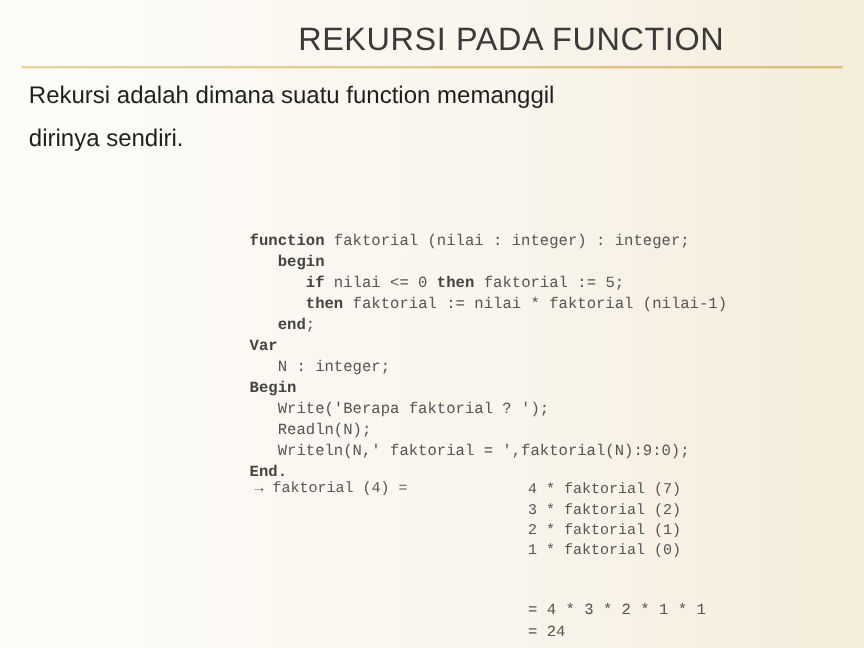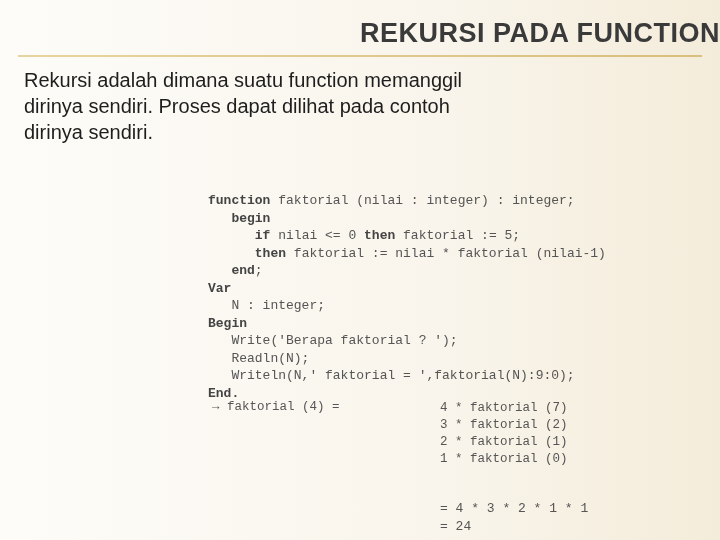--- a/index.html
+++ b/index.html
@@ -6,40 +6,40 @@
   body {
     width: 720px;
     height: 540px;
     background: linear-gradient(to right, #fdfcf8 0%, #f9f5ec 60%, #f4ecda 100%);
     font-family: Arial, Helvetica, sans-serif;
     position: relative;
     overflow: hidden;
   }
   .title {
     font-size: 27px;
-    font-weight: bold;
+    font-weight: normal;
     color: #3a3a3a;
-    text-align: right;
+    text-align: center;
     padding: 18px 0 6px 132px;
     letter-spacing: 0.5px;
   }
   .underline {
     height: 2px;
     background: linear-gradient(to right, #e8d4a0, #d9be7c);
     margin: 0 18px 10px 18px;
   }
   .body-text {
     font-size: 20px;
     color: #1e1e1e;
     line-height: 1.3;
     padding: 0 30px 0 24px;
     text-align: justify;
     max-width: 690px;
   }
-  .body-text .line { display: block; }
+  .body-text .line { display: block; margin-top: 10px; }
   .code-block {
     font-family: "Courier New", monospace;
     font-size: 13px;
     color: #555;
     line-height: 1.35;
     position: absolute;
     left: 208px;
     top: 192px;
     white-space: pre;
   }
@@ -75,21 +75,20 @@
   }
 </style>
 </head>
 <body>
 
 <div class="title">REKURSI PADA FUNCTION</div>
 <div class="underline"></div>
 
 <div class="body-text">
   <span class="line">Rekursi adalah dimana suatu function memanggil</span>
-  <span class="line">dirinya sendiri. Proses dapat  dilihat  pada  contoh</span>
   <span class="line">dirinya sendiri.</span>
 </div>
 
 <div class="code-block"><span class="kw">function</span><span> faktorial (nilai : integer) : integer;</span>
    <span class="kw">begin</span>
       <span class="kw">if</span><span> nilai &lt;= 0 </span><span class="kw">then</span><span> faktorial := 5;</span>
       <span class="kw">then</span><span> faktorial := nilai * faktorial (nilai-1)</span>
    <span class="kw">end</span>;
 <span class="kw">Var</span>
    <span>N : integer;</span>

